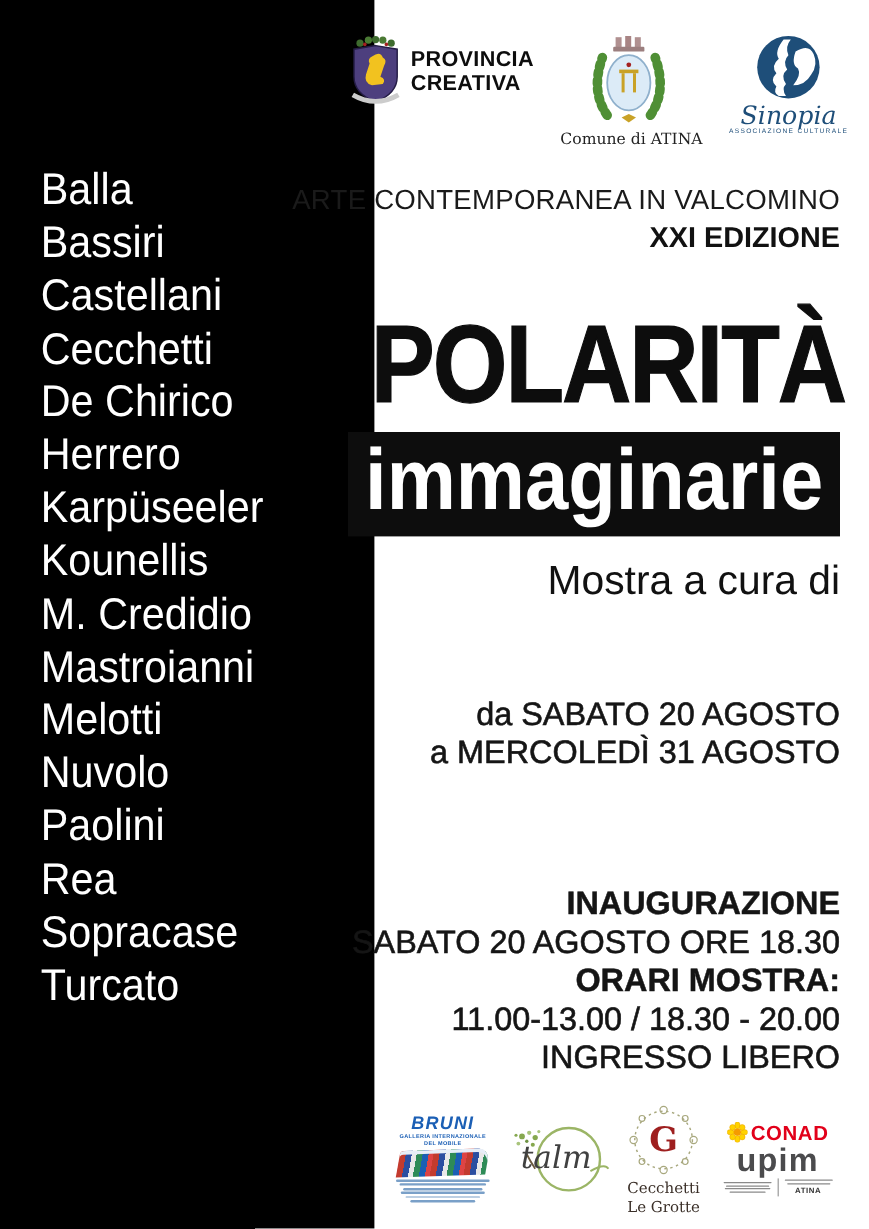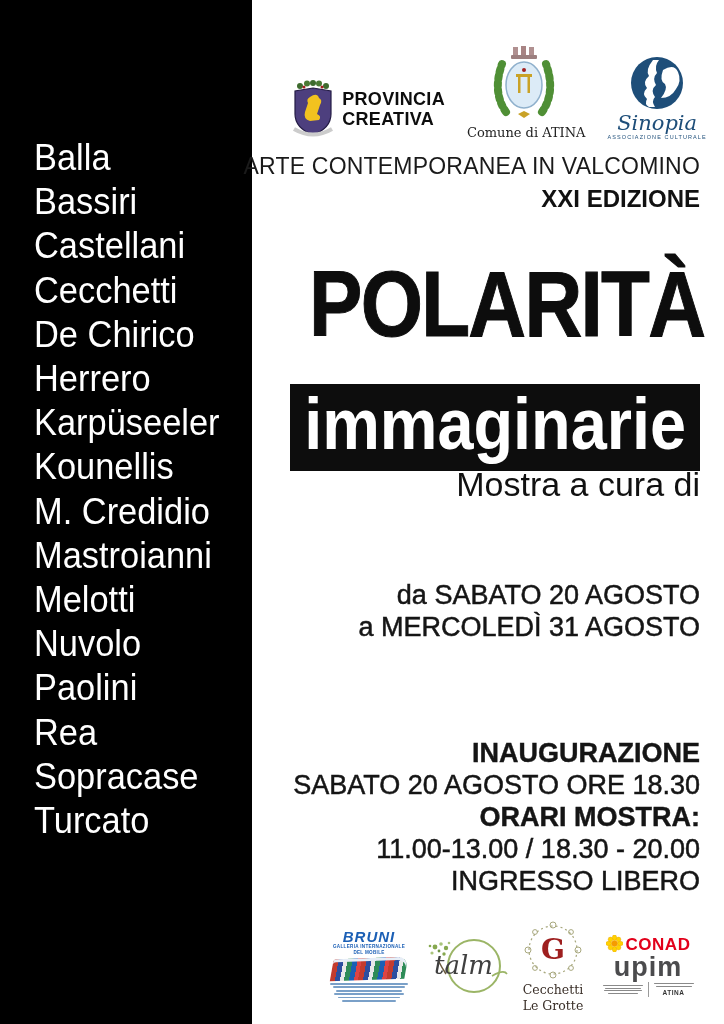--- a/index.html
+++ b/index.html
@@ -1,49 +1,49 @@
 <!DOCTYPE html>
 <html><head>
 <meta charset="utf-8">
 <style>
   html,body{margin:0;padding:0;background:#fff;}
   .poster{position:relative;width:724px;height:1024px;background:#fff;overflow:hidden;
           font-family:"Liberation Sans",sans-serif;color:#111;}
 
   
-  .sidebar{position:absolute;left:0;top:0;width:252px;height:1024px;background:#000;}
+  .sidebar{position:absolute;left:0;top:0;width:312px;height:1024px;background:#000;}
   .artists{position:absolute;left:34px;top:136px;margin:0;padding:0;list-style:none;}
   .artists li{color:#fff;font-size:37px;line-height:44.2px;font-weight:400;
               transform:scaleX(0.93);transform-origin:left center;white-space:nowrap;}
 
   
   .main{position:absolute;left:277px;top:0;width:447px;height:1024px;}
 
   
   .logos-row{position:absolute;top:28px;left:6px;right:10px;height:112px;
-             display:flex;justify-content:center;align-items:flex-end;gap:22px;}
+             display:flex;justify-content:center;align-items:flex-start;gap:22px;}
   .logo-prov{display:flex;align-items:center;gap:6px;}
   .prov-text{font-weight:700;font-size:18px;line-height:20px;letter-spacing:.3px;color:#0d0d0d;}
   .logo-atina{display:flex;flex-direction:column;align-items:center;}
   .atina-caption{font-family:"DejaVu Serif",serif;font-size:13px;color:#222;margin-top:1px;}
   .logo-sinopia{display:flex;flex-direction:column;align-items:center;}
   .sinopia-name{font-family:"DejaVu Serif",serif;font-style:italic;font-size:21px;
                 color:#1e4e79;line-height:20px;margin-top:2px;}
   .sinopia-caption{font-size:5.5px;letter-spacing:1.1px;color:#1e4e79;margin-top:1px;}
 
   
   .series{position:absolute;top:153px;right:24px;font-size:23px;letter-spacing:.2px;
           color:#1a1a1a;white-space:nowrap;text-align:center;}
   .edition{position:absolute;top:185px;right:24px;font-size:24px;font-weight:700;color:#111;}
 
   
   .title{position:absolute;top:258px;right:20px;font-size:92px;line-height:92px;font-weight:700;
          letter-spacing:-2px;color:#0d0d0d;white-space:nowrap;
          transform:scaleX(0.87);transform-origin:right center;-webkit-text-stroke:1px #0d0d0d;}
-  .subtitle-bar{position:absolute;top:384px;left:13px;right:24px;height:87px;background:#0d0d0d;
+  .subtitle-bar{position:absolute;top:360px;left:13px;right:24px;height:87px;background:#0d0d0d;
                 display:flex;align-items:center;justify-content:center;}
   .subtitle{color:#fff;font-size:72px;font-weight:700;line-height:1;padding-bottom:8px;
             white-space:nowrap;transform:scaleX(0.9);}
 
   
   .curated{position:absolute;top:466px;right:24px;text-align:right;font-size:34px;line-height:37px;}
   .curated .label{font-weight:400;text-align:center;}
   .curated .curator{font-weight:700;}
 
   

